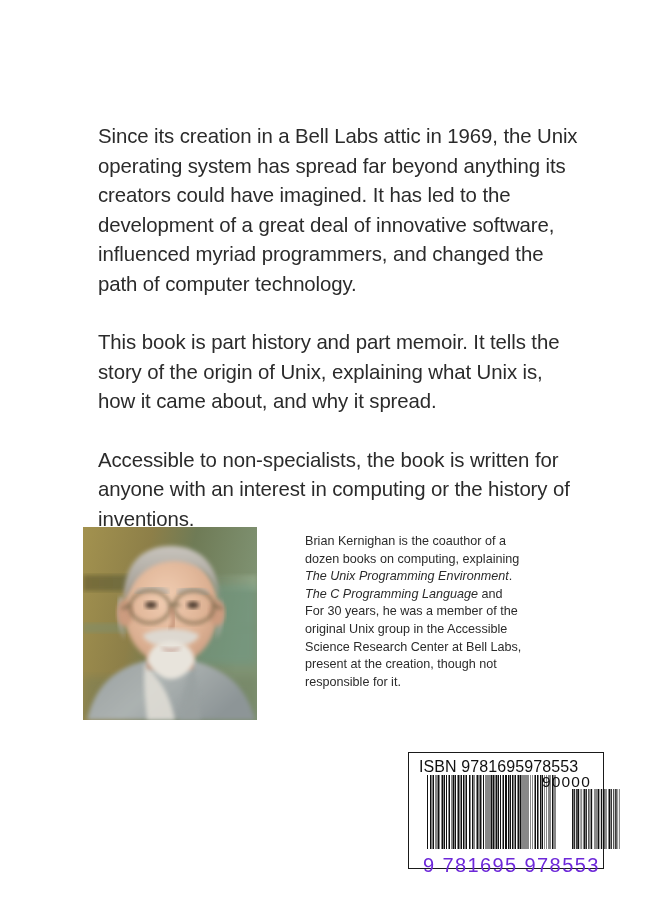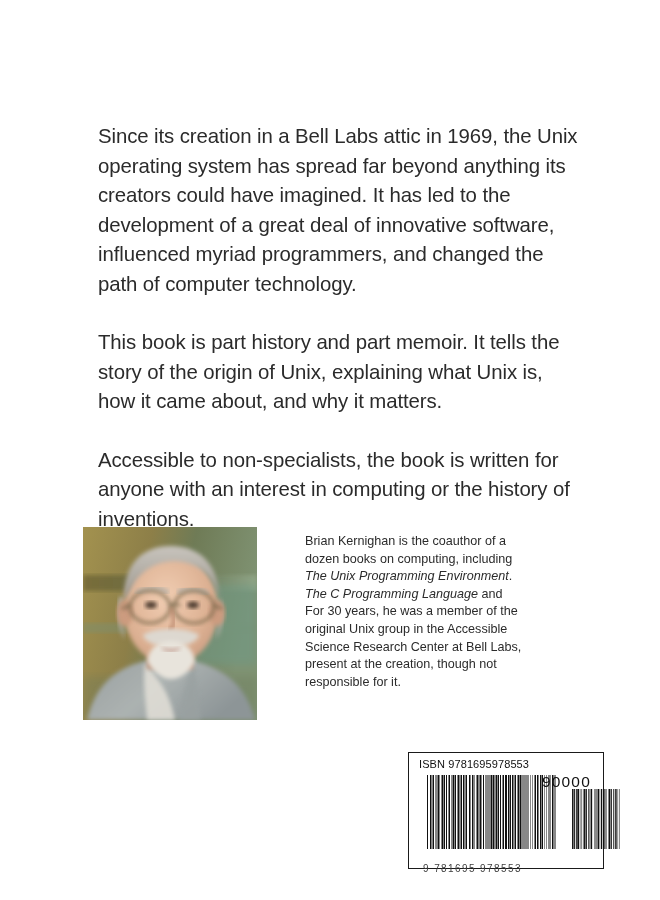--- a/index.html
+++ b/index.html
@@ -81,21 +81,21 @@
     width: 196px;
     height: 117px;
     border: 1.3px solid #1a1a1a;
     background: #ffffff;
     box-sizing: border-box;
   }
   .isbn-label {
     position: absolute;
     left: 10px;
     top: 5px;
-    font-size: 11px;
+    font-size: 16px;
     letter-spacing: 0.1px;
     color: #111;
     white-space: nowrap;
   }
   .addon-label {
     position: absolute;
     right: 12px;
     top: 20px;
     font-size: 15.5px;
     letter-spacing: 1.2px;
@@ -113,37 +113,37 @@
     position: absolute;
     left: 163px;
     top: 36px;
     width: 48px;
     height: 60px;
   }
   .bars-main svg, .bars-addon svg { display: block; width: 100%; height: 100%; }
   .human-digits {
     position: absolute;
     left: 14px;
-    top: 110px;
+    top: 101px;
     width: 152px;
     height: 18px;
-    font-size: 10px;
-    color: #404040;
+    font-size: 20px;
+    color: #6d28d9;
     letter-spacing: 1.4px;
     white-space: nowrap;
   }
 </style>
 </head>
 <body>
 
 <div class="page">
 
   <div class="blurb">
     <p>Since its creation in a Bell Labs attic in 1969, the Unix operating system has spread far beyond anything its creators could have imagined.  It has led to the development of a great deal of innovative software, influenced myriad programmers, and changed the path of computer technology.</p>
-    <p>This book is part history and part memoir.  It tells the story of the origin of Unix, explaining what Unix is, how it came about, and why it matters.</p>
+    <p>This book is part history and part memoir.  It tells the story of the origin of Unix, explaining what Unix is, how it came about, and why it spread.</p>
     <p>Accessible to non-specialists, the book is written for anyone with an interest in computing or the history of inventions.</p>
   </div>
 
   <div class="author-block">
 
     <div class="author-photo">
       <svg viewBox="0 0 174 193" preserveAspectRatio="none">
         <defs>
           <linearGradient id="bgWall" x1="0" y1="0" x2="1" y2="0.25">
             <stop offset="0%" stop-color="#a3924f"></stop>
@@ -216,21 +216,21 @@
         <path d="M88 82 C92 94 92 100 86 103" stroke="#b8846a" stroke-width="3" fill="none" stroke-linecap="round" filter="url(#soft)"></path>
 
         <path d="M60 108 C72 100 104 100 116 108 C114 116 100 120 88 120 C76 120 62 116 60 108 Z" fill="#ddd8d0" filter="url(#soft)"></path>
         <path d="M88 114 C74 114 66 122 64 134 C70 146 80 152 88 152 C96 152 107 146 112 134 C110 122 102 114 88 114 Z" fill="#e8e4dc" filter="url(#soft)"></path>
         <path d="M78 120 C84 123 92 123 98 120 C95 126 81 126 78 120 Z" fill="#a96c5c" opacity="0.75" filter="url(#soft)"></path>
       </svg>
     </div>
 
     <div class="author-bio">
         <span class="ln"><span>Brian Kernighan is the coauthor of  a</span></span>
-        <span class="ln"><span>dozen books on computing, including</span></span>
+        <span class="ln"><span>dozen books on computing, explaining</span></span>
         <span class="ln"><i>The Unix Programming Environment</i><span>.</span></span>
         <span class="ln"><i>The C Programming Language</i><span> and</span></span>
         <span class="ln"><span>For 30 years, he was a member of the</span></span>
         <span class="ln"><span>original Unix group in the Accessible</span></span>
         <span class="ln"><span>Science Research Center at Bell Labs,</span></span>
         <span class="ln"><span>present at the creation, though not</span></span>
         <span class="ln"><span>responsible for it.</span></span>
       </div>
   </div>
 

